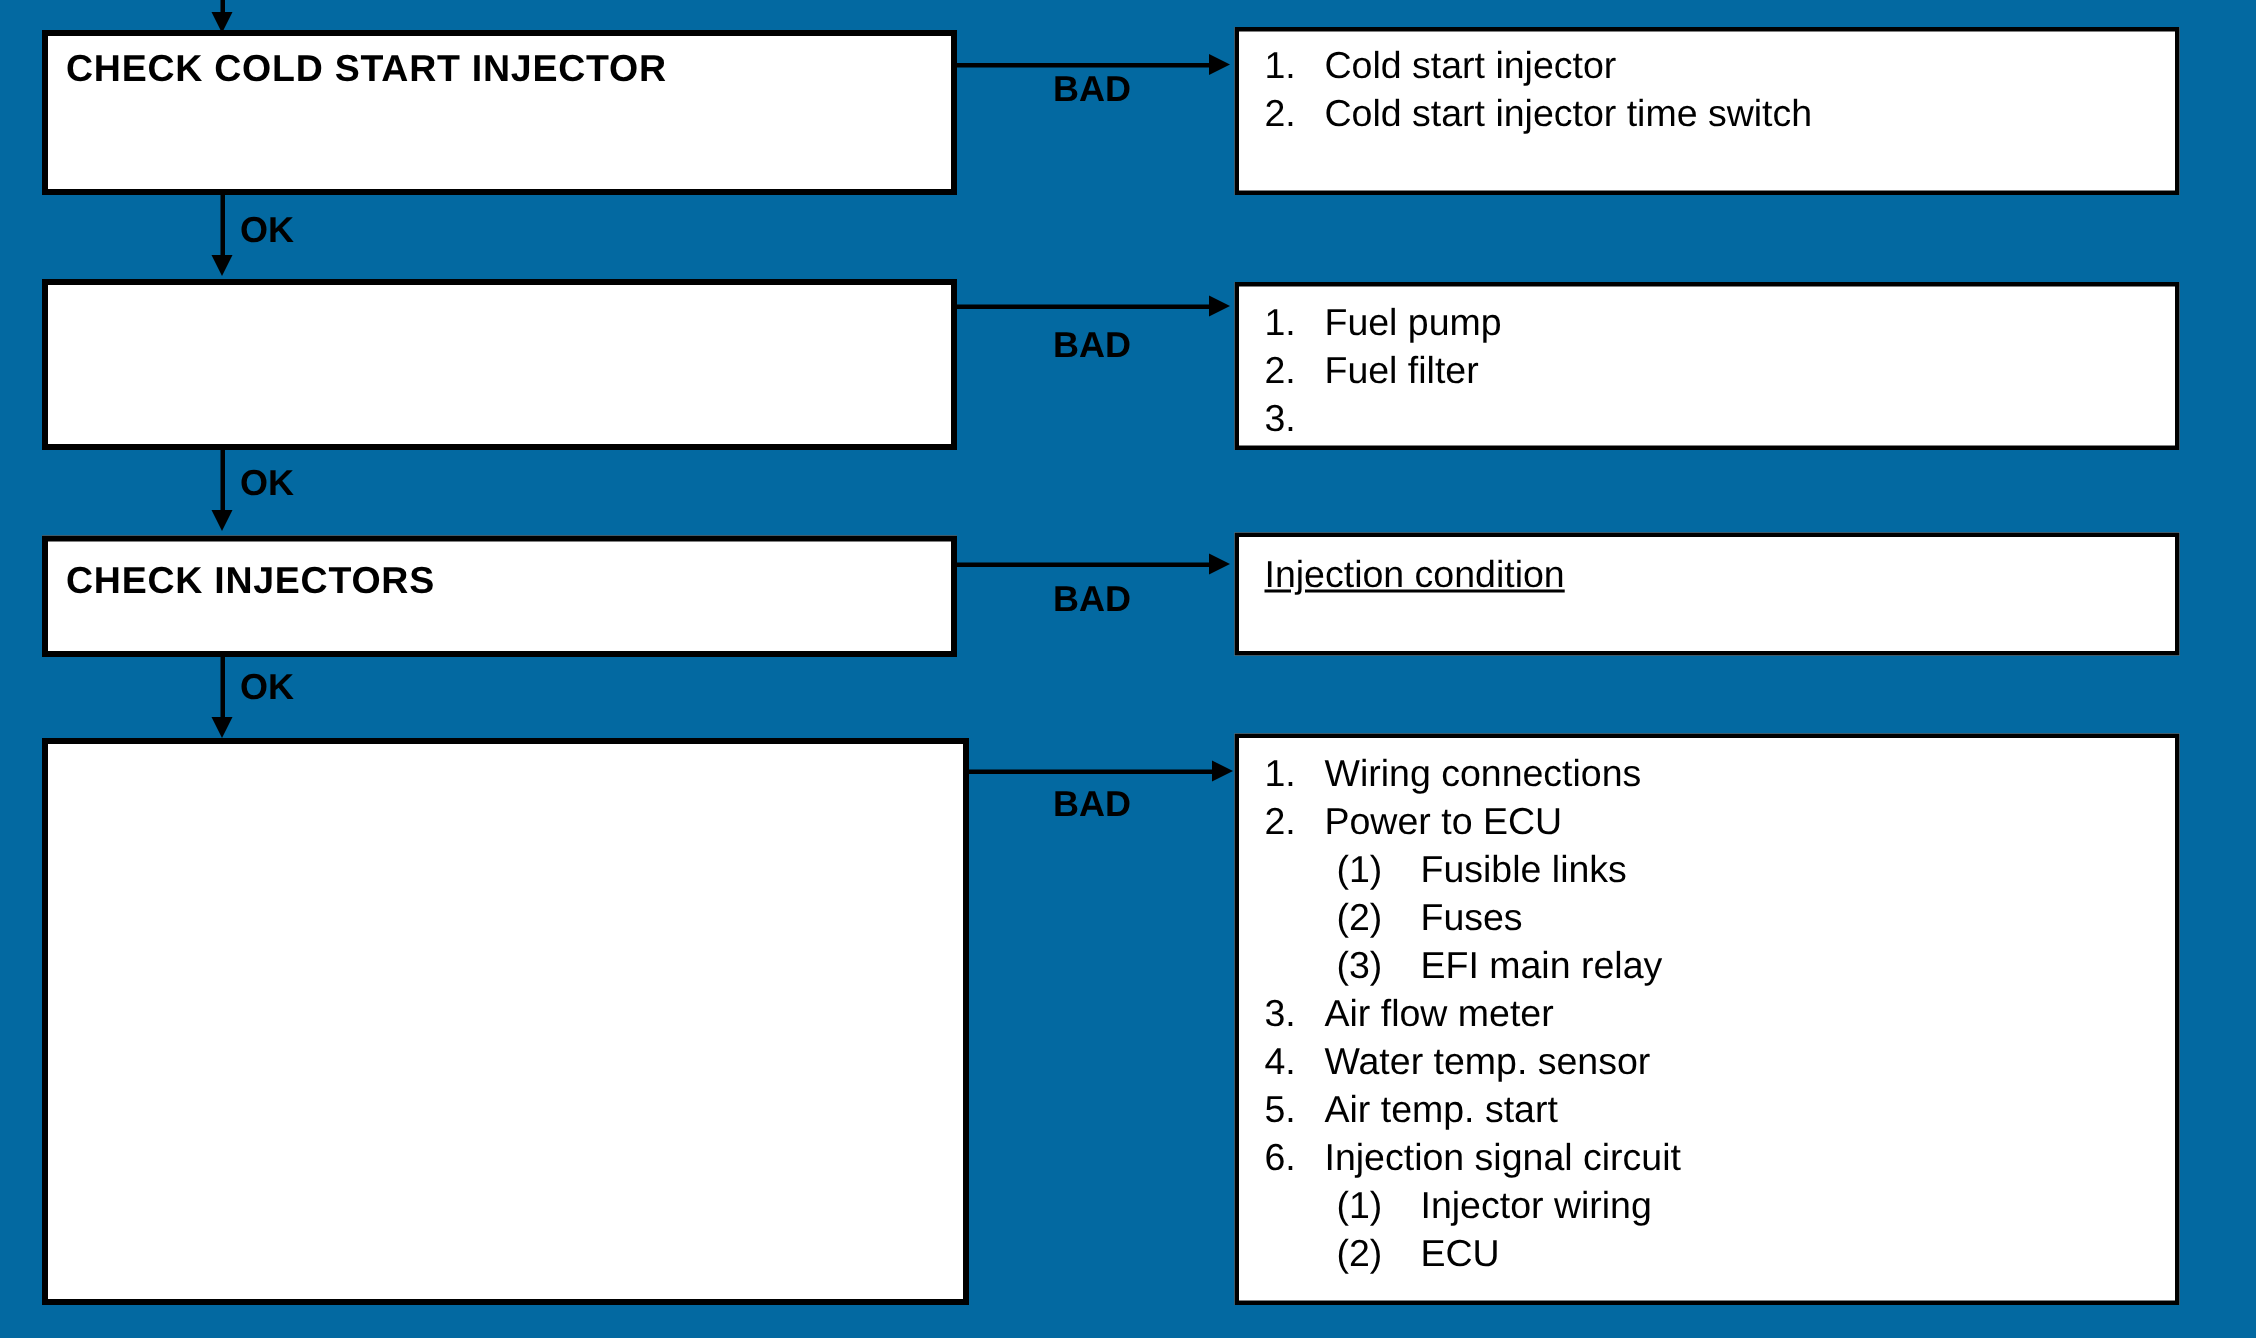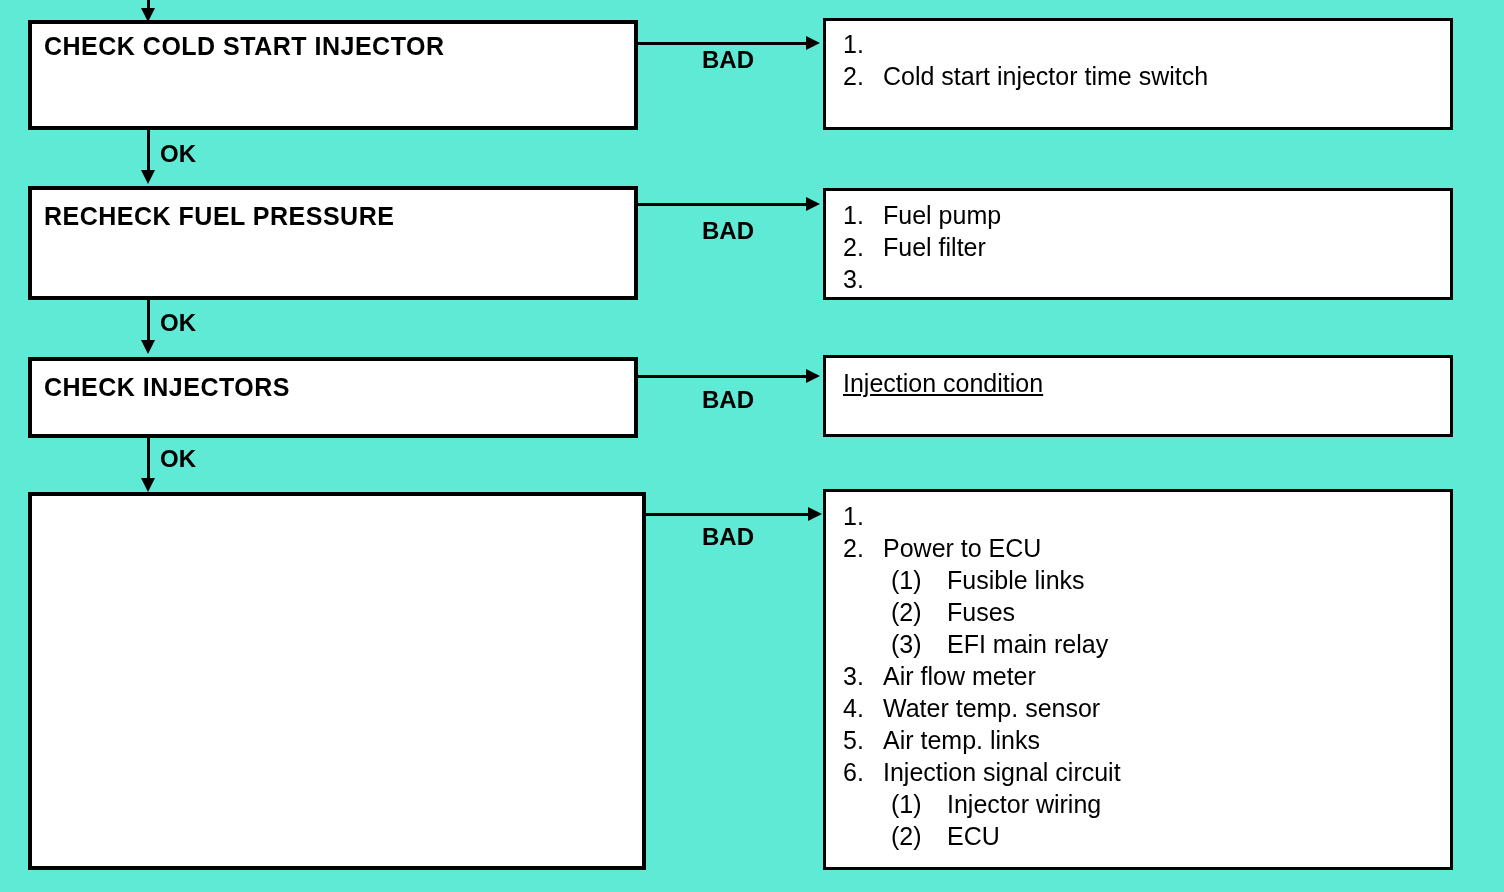--- a/index.html
+++ b/index.html
@@ -9,21 +9,21 @@
     background: #ffffff;
   }
   body {
     font-family: "Liberation Sans", sans-serif;
     color: #000000;
   }
   #canvas {
     position: relative;
     width: 1504px;
     height: 892px;
-    background: #5eead4;
+    background: #0369a1;
     overflow: hidden;
   }
 
   
   .box {
     position: absolute;
     box-sizing: border-box;
     border: 3px solid #000000;
     background: #ffffff;
   }
@@ -114,33 +114,33 @@
   <div class="check-title" style="left:44px; top:30px; width:580px;">CHECK COLD START INJECTOR</div>
 
   <div class="hline" style="left:638px; top:42px; width:172px;"></div>
   <div class="arrow-right" style="left:806px; top:36px;"></div>
   <div class="edge-label" style="left:702px; top:48px;">BAD</div>
 
   <div class="box" style="left:823px; top:18px; width:630px; height:112px;"></div>
   <div class="cause-list" style="left:843px; top:28px;">
     <div class="cause-row">
       <span class="cause-num">1.</span>
+      <span class="cause-text">Cold start injector</span>
     </div>
     <div class="cause-row">
       <span class="cause-num">2.</span>
       <span class="cause-text">Cold start injector time switch</span>
     </div>
   </div>
 
   <div class="vline" style="left:147px; top:130px; height:44px;"></div>
   <div class="arrow-down" style="left:141px; top:170px;"></div>
   <div class="edge-label" style="left:160px; top:142px;">OK</div>
 
   <div class="box box-check" style="left:28px; top:186px; width:610px; height:114px;"></div>
-  <div class="check-title" style="left:44px; top:200px; width:580px;">RECHECK FUEL PRESSURE</div>
 
   <div class="hline" style="left:638px; top:203px; width:172px;"></div>
   <div class="arrow-right" style="left:806px; top:197px;"></div>
   <div class="edge-label" style="left:702px; top:219px;">BAD</div>
 
   <div class="box" style="left:823px; top:188px; width:630px; height:112px;"></div>
   <div class="cause-list" style="left:843px; top:199px;">
     <div class="cause-row">
       <span class="cause-num">1.</span>
       <span class="cause-text">Fuel pump</span>
@@ -179,20 +179,21 @@
   <div class="box box-check" style="left:28px; top:492px; width:618px; height:378px;"></div>
 
   <div class="hline" style="left:646px; top:513px; width:166px;"></div>
   <div class="arrow-right" style="left:808px; top:507px;"></div>
   <div class="edge-label" style="left:702px; top:525px;">BAD</div>
 
   <div class="box" style="left:823px; top:489px; width:630px; height:381px;"></div>
   <div class="cause-list" style="left:843px; top:500px;">
     <div class="cause-row">
       <span class="cause-num">1.</span>
+      <span class="cause-text">Wiring connections</span>
     </div>
     <div class="cause-row">
       <span class="cause-num">2.</span>
       <span class="cause-text">Power to ECU</span>
     </div>
     <div class="cause-row sub">
       <span class="cause-num">(1)</span>
       <span class="cause-text">Fusible links</span>
     </div>
     <div class="cause-row sub">
@@ -206,21 +207,21 @@
     <div class="cause-row">
       <span class="cause-num">3.</span>
       <span class="cause-text">Air flow meter</span>
     </div>
     <div class="cause-row">
       <span class="cause-num">4.</span>
       <span class="cause-text">Water temp. sensor</span>
     </div>
     <div class="cause-row">
       <span class="cause-num">5.</span>
-      <span class="cause-text">Air temp. links</span>
+      <span class="cause-text">Air temp. start</span>
     </div>
     <div class="cause-row">
       <span class="cause-num">6.</span>
       <span class="cause-text">Injection signal circuit</span>
     </div>
     <div class="cause-row sub">
       <span class="cause-num">(1)</span>
       <span class="cause-text">Injector wiring</span>
     </div>
     <div class="cause-row sub">

